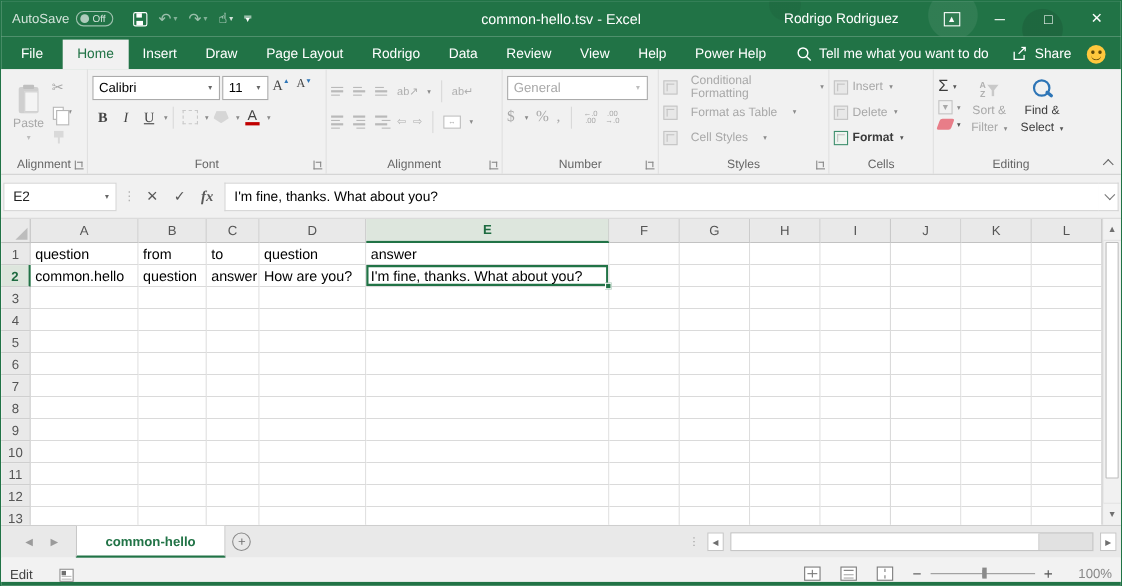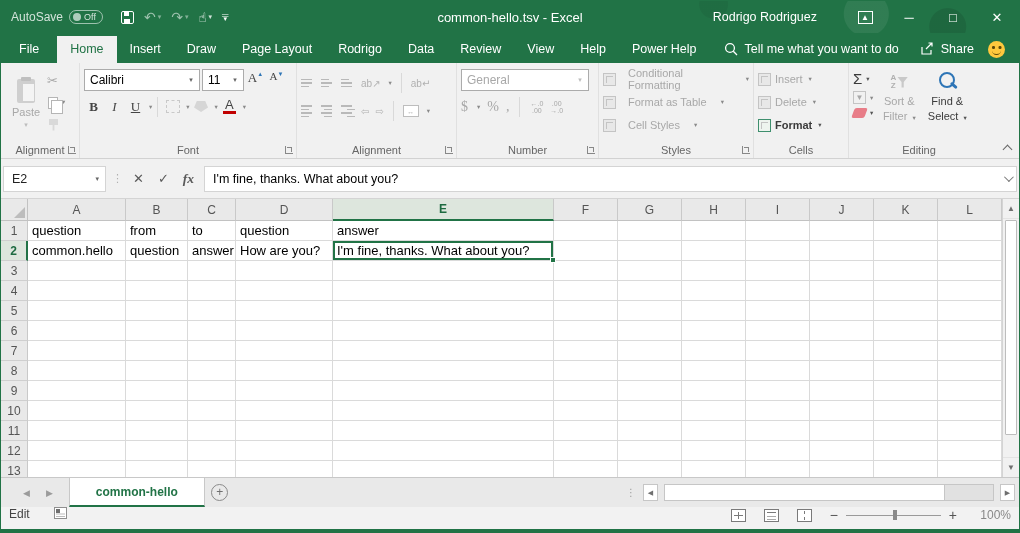--- a/index.html
+++ b/index.html
@@ -159,21 +159,21 @@
   .sheet-tab { display:flex; align-items:center; padding:0 26px; background:#fff; border-right:1px solid #c8c8c8; border-left:1px solid #c8c8c8; border-bottom:2px solid #217346; color:#217346; font-weight:bold; }
   .add-sheet { width:30px; display:flex; align-items:center; justify-content:center; }
   .add-sheet .circ { width:17px; height:17px; border:1px solid #8a8a8a; border-radius:50%; color:#6f6f6f; font-size:12px; line-height:15px; text-align:center; }
   .hscroll-zone { margin-left:auto; display:flex; align-items:center; gap:6px; padding-right:4px; }
   .drag-dots { color:#a0a0a0; font-size:10px; letter-spacing:1px; }
   .h-arrow { width:15px; height:17px; background:#fff; border:1px solid #c6c6c6; display:flex; align-items:center; justify-content:center; font-size:7px; color:#6f6f6f; }
   .h-track { width:330px; height:17px; border:1px solid #c6c6c6; background:#e1e1e1; display:flex; }
   .h-thumb { width:280px; height:100%; background:#fff; border-right:1px solid #c6c6c6; }
 
   
-  .statusbar { height:22px; background:#f2f2f2; display:flex; align-items:flex-start; font-size:12px; color:#444; padding:0 8px; }
+  .statusbar { height:22px; background:#f2f2f2; display:flex; align-items:flex-end; font-size:12px; color:#444; padding:0 8px; }
   .macro-ic { width:13px; height:12px; border:1px solid #8f8f8f; background:#fff; margin-left:24px; position:relative; }
   .macro-ic::before { content:""; position:absolute; left:1px; top:1px; width:4px; height:4px; background:#6f6f6f; }
   .macro-ic::after { content:""; position:absolute; left:1px; bottom:1px; right:1px; height:1px; background:#bbb; box-shadow:0 -2.5px 0 #bbb; }
   .sb-right { margin-left:auto; display:flex; align-items:center; gap:18px; }
   .view-ic { width:15px; height:13px; border:1px solid #7a7a7a; background:#fff; position:relative; }
   .view-normal::before { content:""; position:absolute; inset:2px; background:
      linear-gradient(#7a7a7a,#7a7a7a) 50% 0/1px 100% no-repeat,
      linear-gradient(#7a7a7a,#7a7a7a) 0 50%/100% 1px no-repeat; }
   .view-layout::before { content:""; position:absolute; left:2px; right:2px; top:2px; height:1.5px; background:#7a7a7a; }
   .view-layout::after { content:""; position:absolute; left:2px; right:2px; top:6px; height:1px; background:#aaa; box-shadow:0 3px 0 #aaa; }

